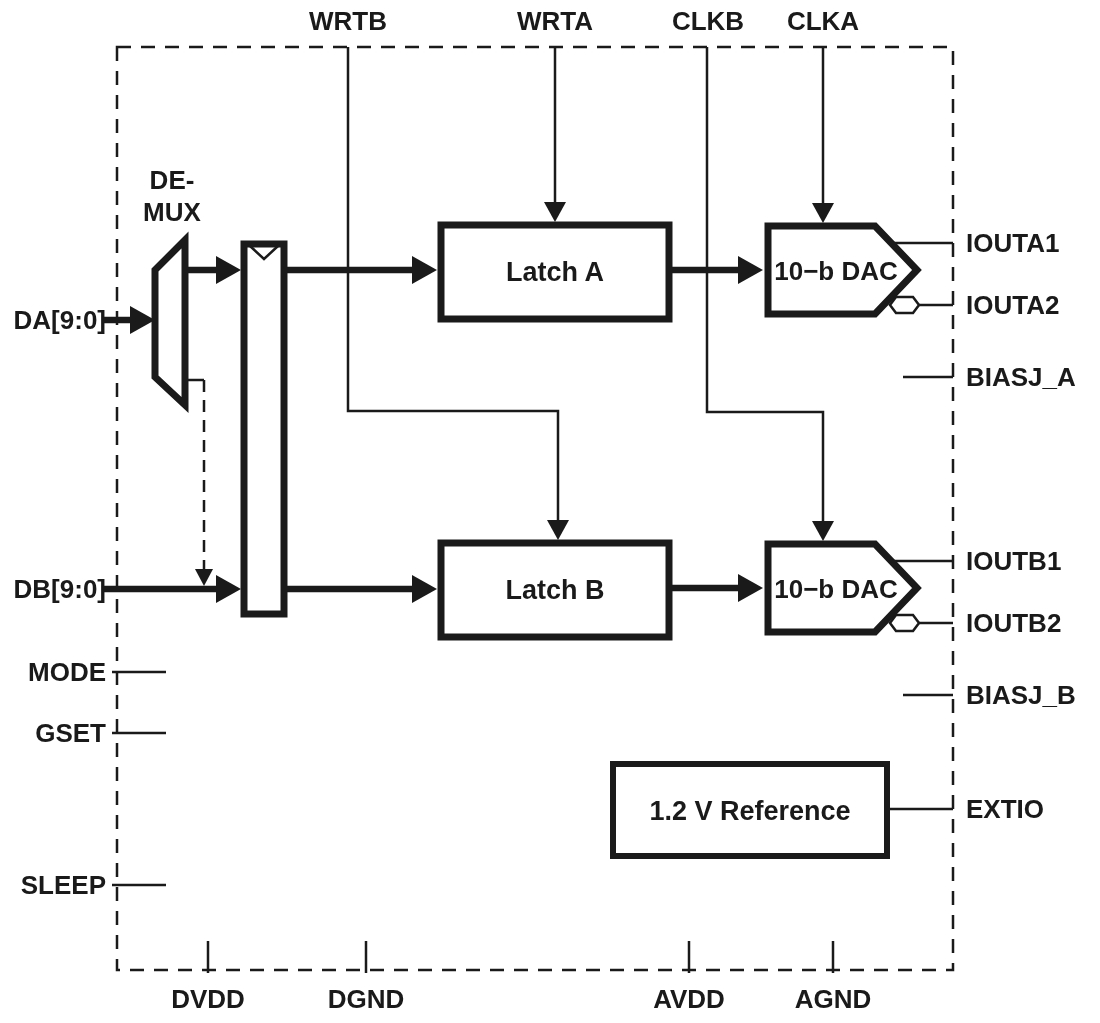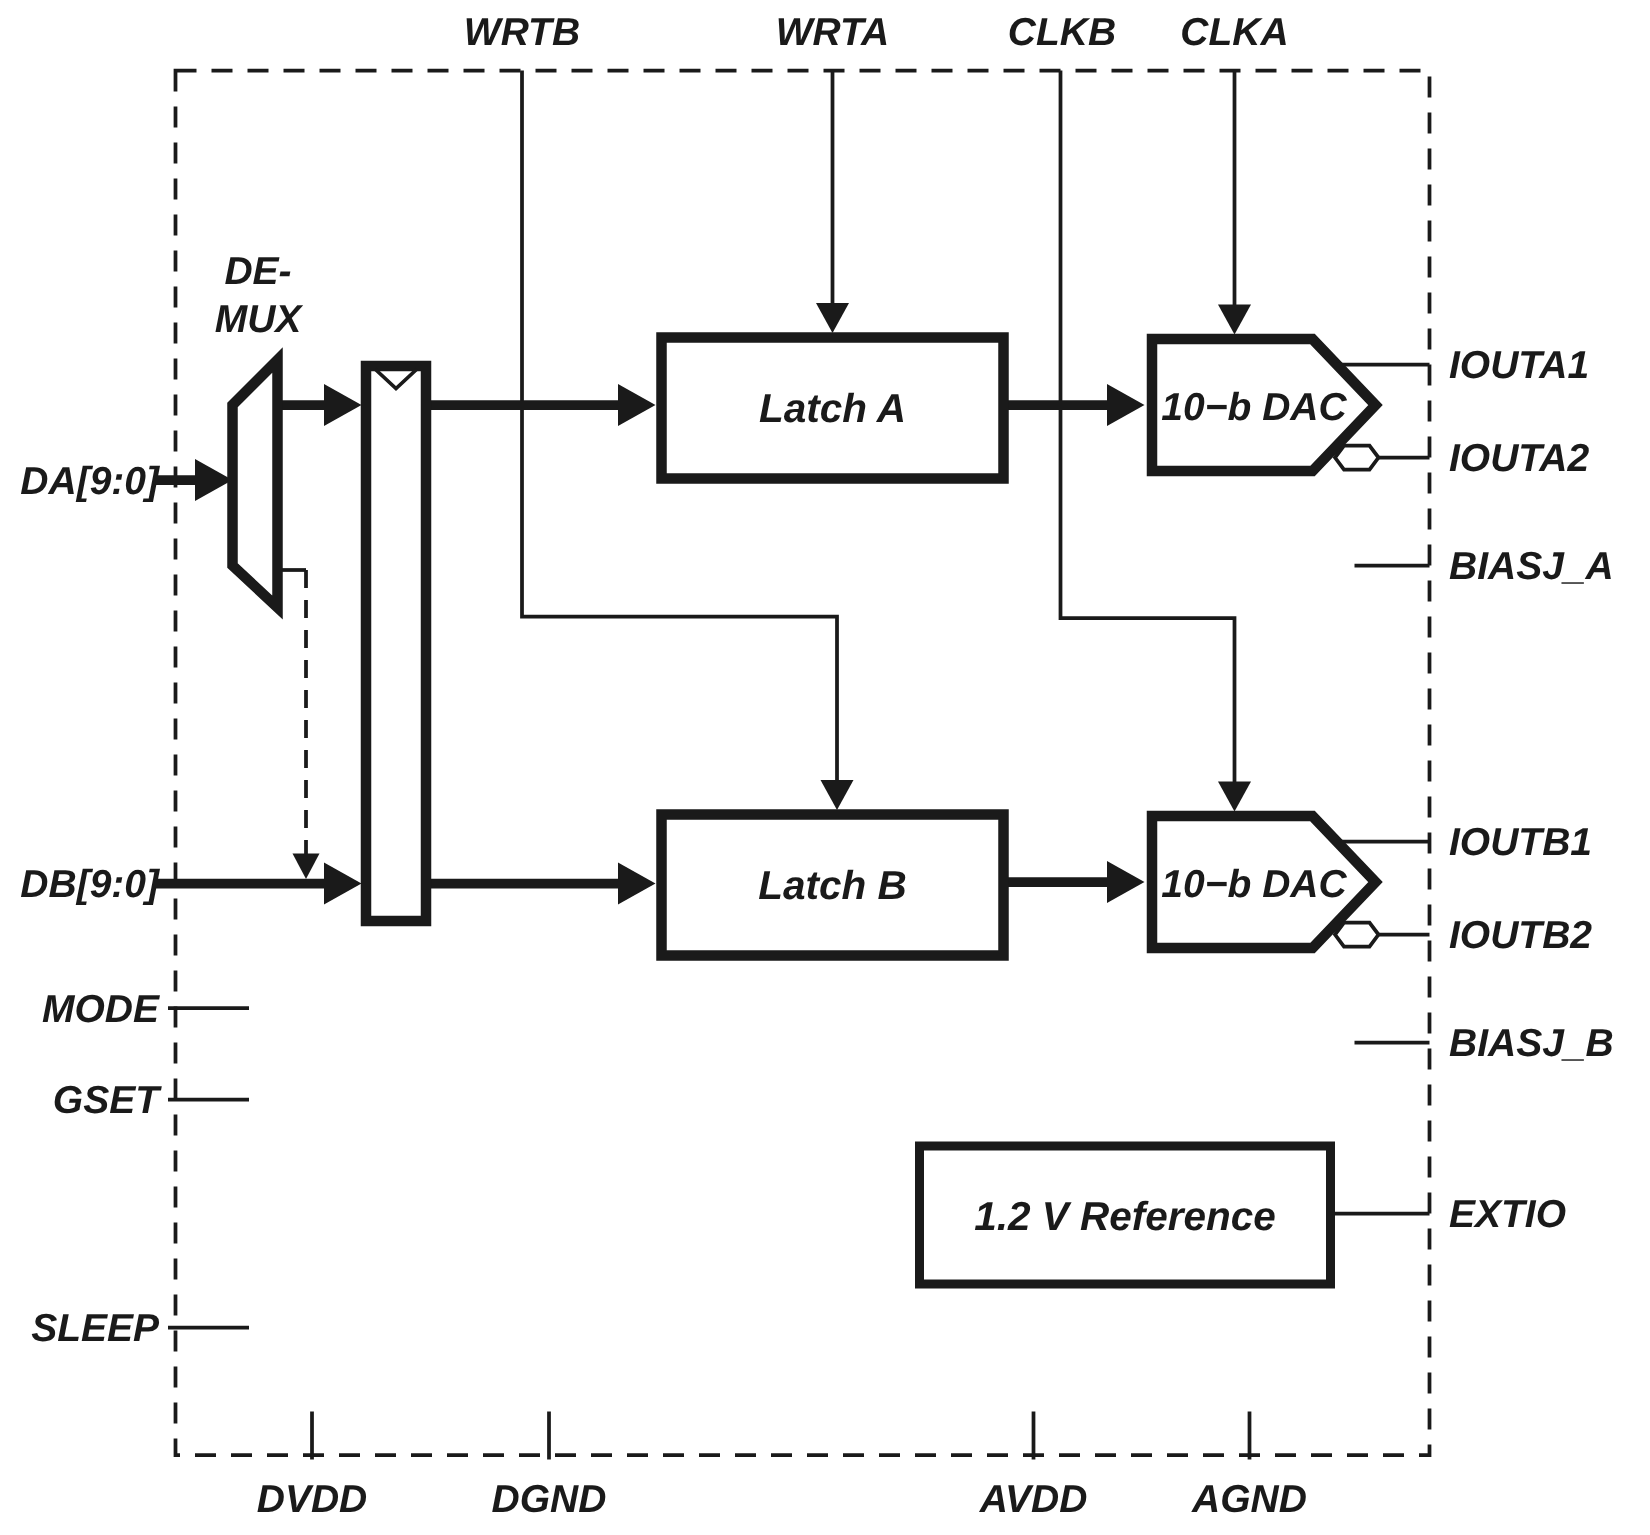--- a/index.html
+++ b/index.html
@@ -1,17 +1,17 @@
 <!DOCTYPE html>
 <html style="--ink: #1a1a1a; --bg: #ffffff;"><head>
 <meta charset="utf-8">
 <style>
   :root { --ink: #1a1a1a; --bg: #ffffff; }
   html, body { margin: 0; padding: 0; background: var(--bg); }
-  .stage { width: 1100px; height: 1023px; position: relative; background: var(--bg); font-style: italic; }
+  .stage { width: 1100px; height: 1023px; position: relative; background: var(--bg); }
   svg { display: block; }
   text {
     font-family: "Liberation Sans", "DejaVu Sans", sans-serif;
     font-weight: bold;
     fill: var(--ink);
   }
   .pin-lbl   { font-size: 26px; }
   .block-lbl { font-size: 27px; }
   .dac-lbl   { font-size: 26px; }
   .border-dash { fill: none; stroke: var(--ink); stroke-width: 2.5; stroke-dasharray: 14 10; }

